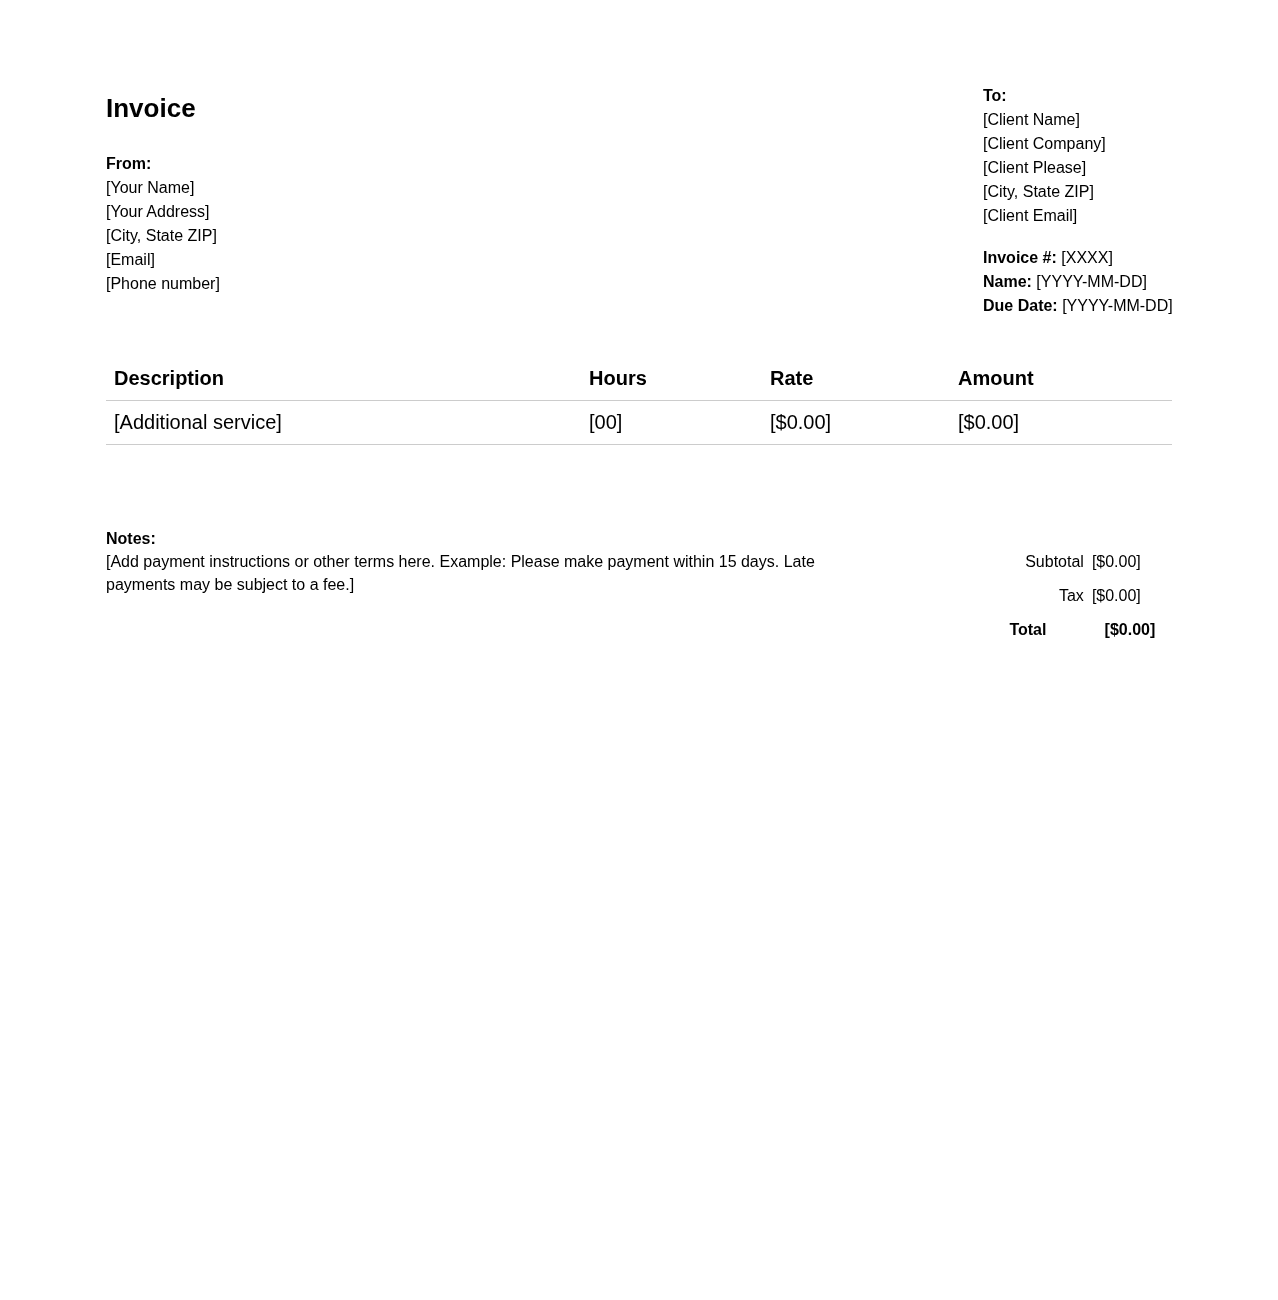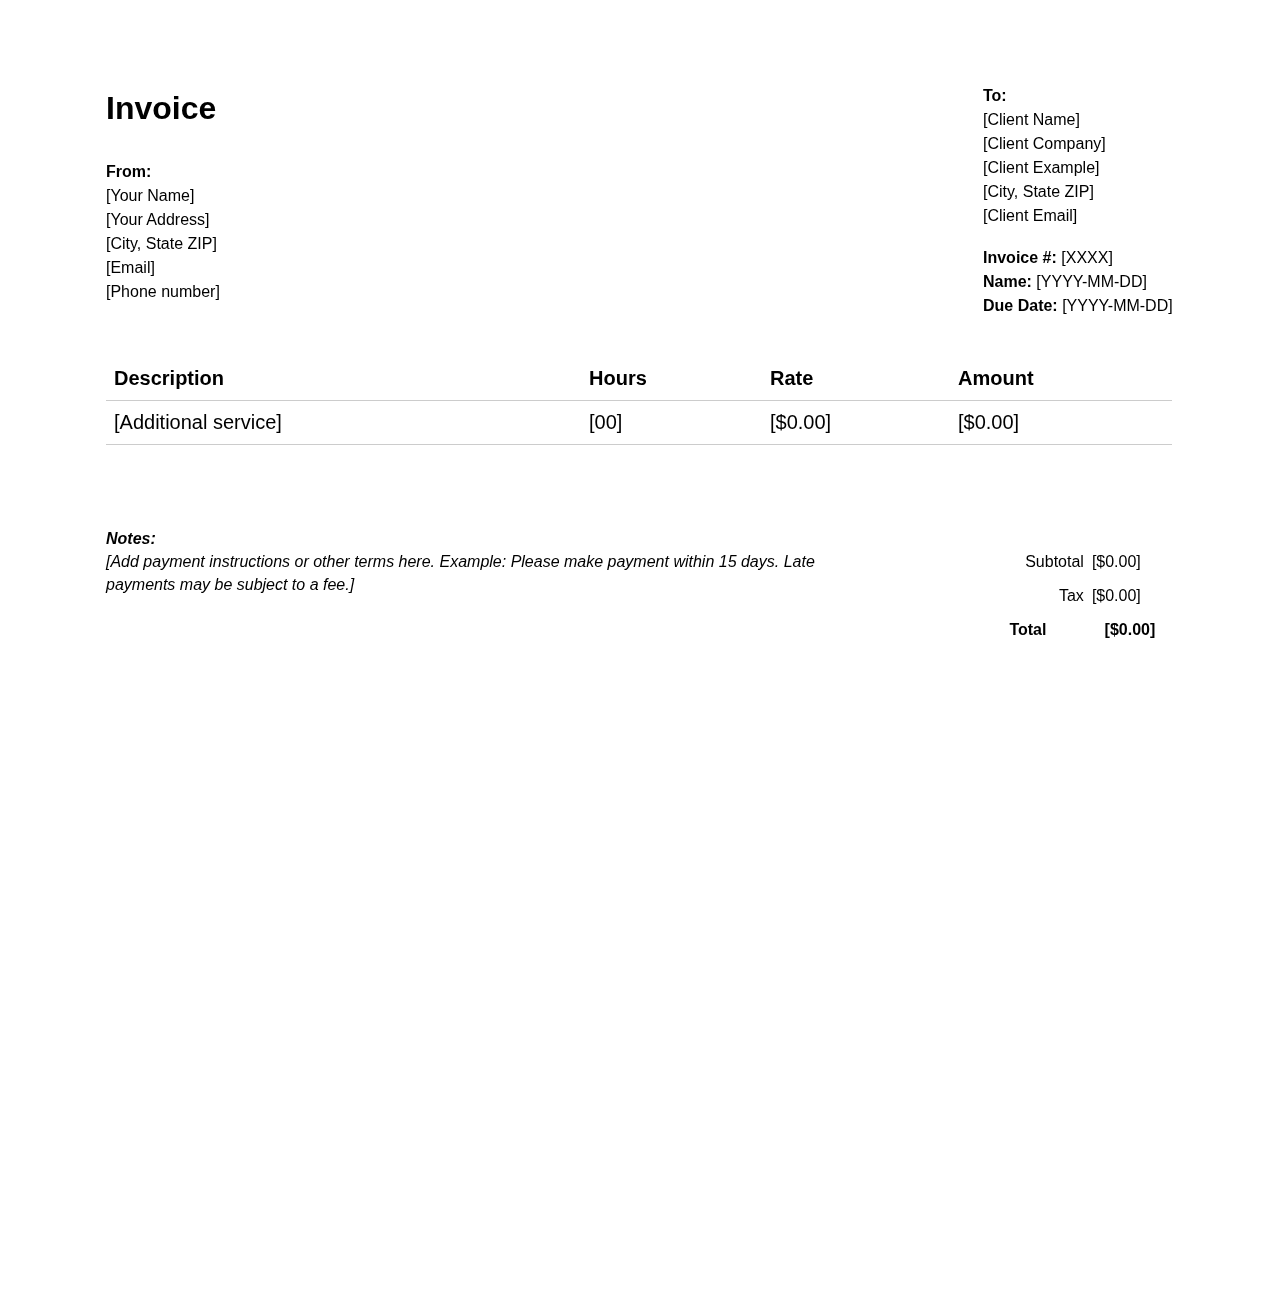--- a/index.html
+++ b/index.html
@@ -1,32 +1,32 @@
 <!DOCTYPE html>
 <html><head>
   <meta charset="utf-8">
   <style>
     html, body { margin: 0; padding: 0; background: #ffffff; }
     body {
       width: 1278px; height: 1300px; position: relative;
       font-family: "Liberation Sans", sans-serif; color: #000; font-size: 16px;
     }
     .page { position: absolute; left: 106px; top: 0; width: 1066px; }
-    .title { position: absolute; left: 0; top: 88px; font-size: 32px; font-weight: bold; margin: 0; line-height: 40px; }
-    .from { position: absolute; left: 0; top: 160px; line-height: 24px; }
+    .title { position: absolute; left: 0; top: 88px; font-size: 26px; font-weight: bold; margin: 0; line-height: 40px; }
+    .from { position: absolute; left: 0; top: 152px; line-height: 24px; }
     .to { position: absolute; left: 877px; top: 84px; line-height: 24px; white-space: nowrap; }
     .meta { position: absolute; left: 877px; top: 246px; line-height: 24px; white-space: nowrap; }
     .bold { font-weight: bold; }
     table.items { position: absolute; left: 0; top: 357px; width: 1066px; border-collapse: collapse; }
     table.items th, table.items td { text-align: left; padding: 10px 8px; height: 22px; border-bottom: 1px solid #cccccc; font-size: 20px; }
     table.items th { font-weight: bold; }
     .col-desc { width: 459px; }
     .col-hours { width: 165px; }
     .col-rate { width: 172px; }
-    .notes { position: absolute; left: 0; top: 527px; width: 720px; line-height: 23px; font-style: italic; }
+    .notes { position: absolute; left: 0; top: 527px; width: 720px; line-height: 23px; }
     .totals { position: absolute; left: 862px; top: 545px; border-collapse: separate; border-spacing: 0; }
     .totals td { padding: 0 4px; height: 34px; font-size: 16px; }
     .totals td.lbl { text-align: right; width: 120px; }
     .totals td.val { text-align: left; width: 80px; }
     .totals tr.grand td { font-weight: bold; text-align: center; }
   </style>
 </head>
 <body>
 
 <div class="page">
@@ -38,21 +38,21 @@
     <div>[Your Address]</div>
     <div>[City, State ZIP]</div>
     <div>[Email]</div>
     <div>[Phone number]</div>
   </div>
 
   <div class="to">
     <div class="bold">To:</div>
     <div>[Client Name]</div>
     <div>[Client Company]</div>
-    <div>[Client Example]</div>
+    <div>[Client Please]</div>
     <div>[City, State ZIP]</div>
     <div>[Client Email]</div>
   </div>
 
   <div class="meta">
     <div><span class="bold">Invoice #:</span> <span>[XXXX]</span></div>
     <div><span class="bold">Name:</span> <span>[YYYY-MM-DD]</span></div>
     <div><span class="bold">Due Date:</span> <span>[YYYY-MM-DD]</span></div>
   </div>
 

